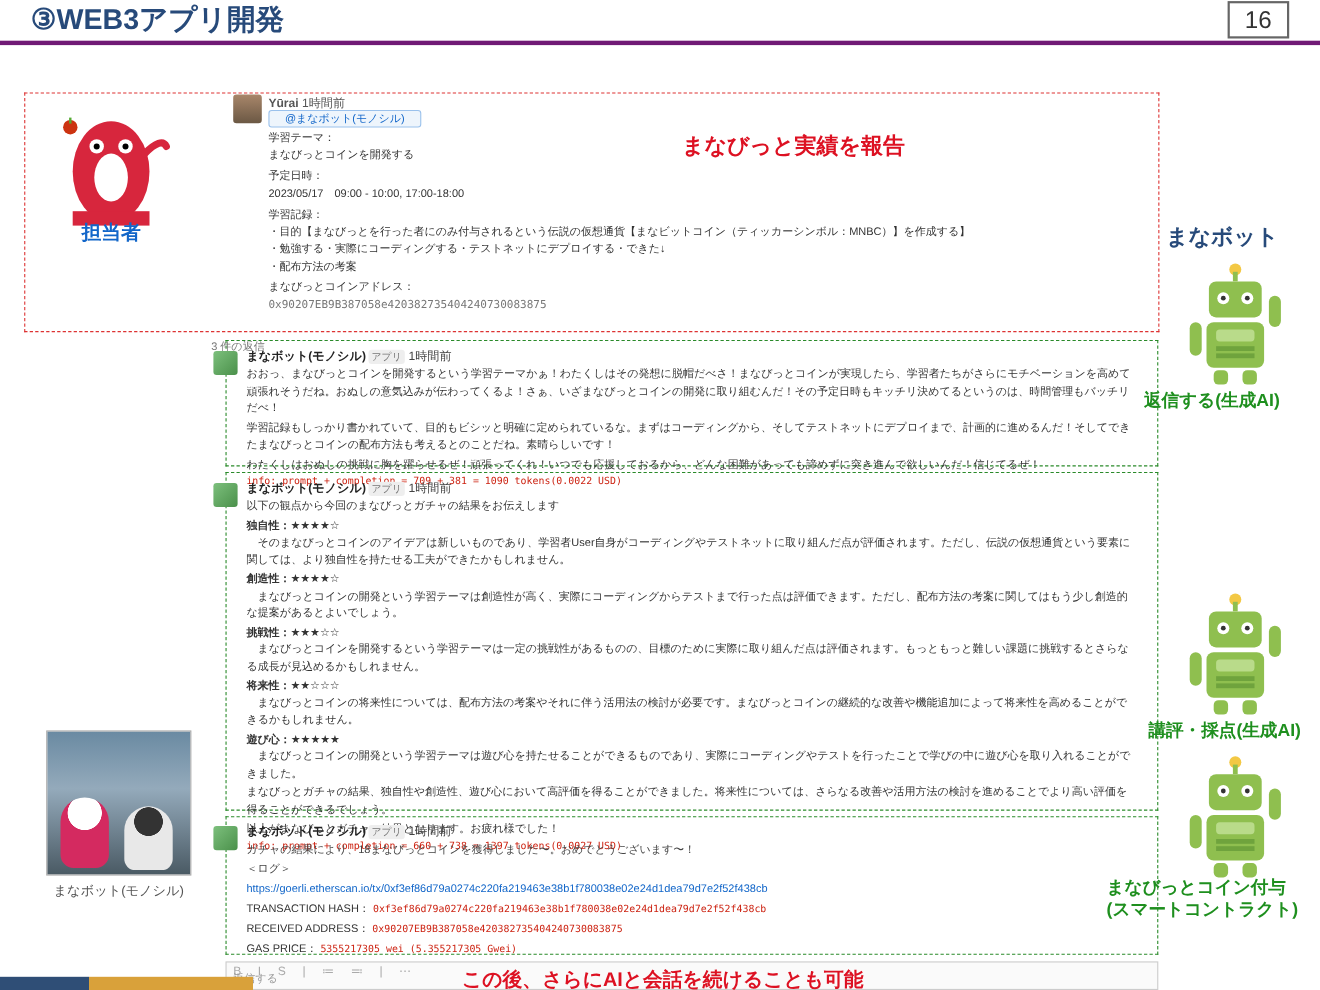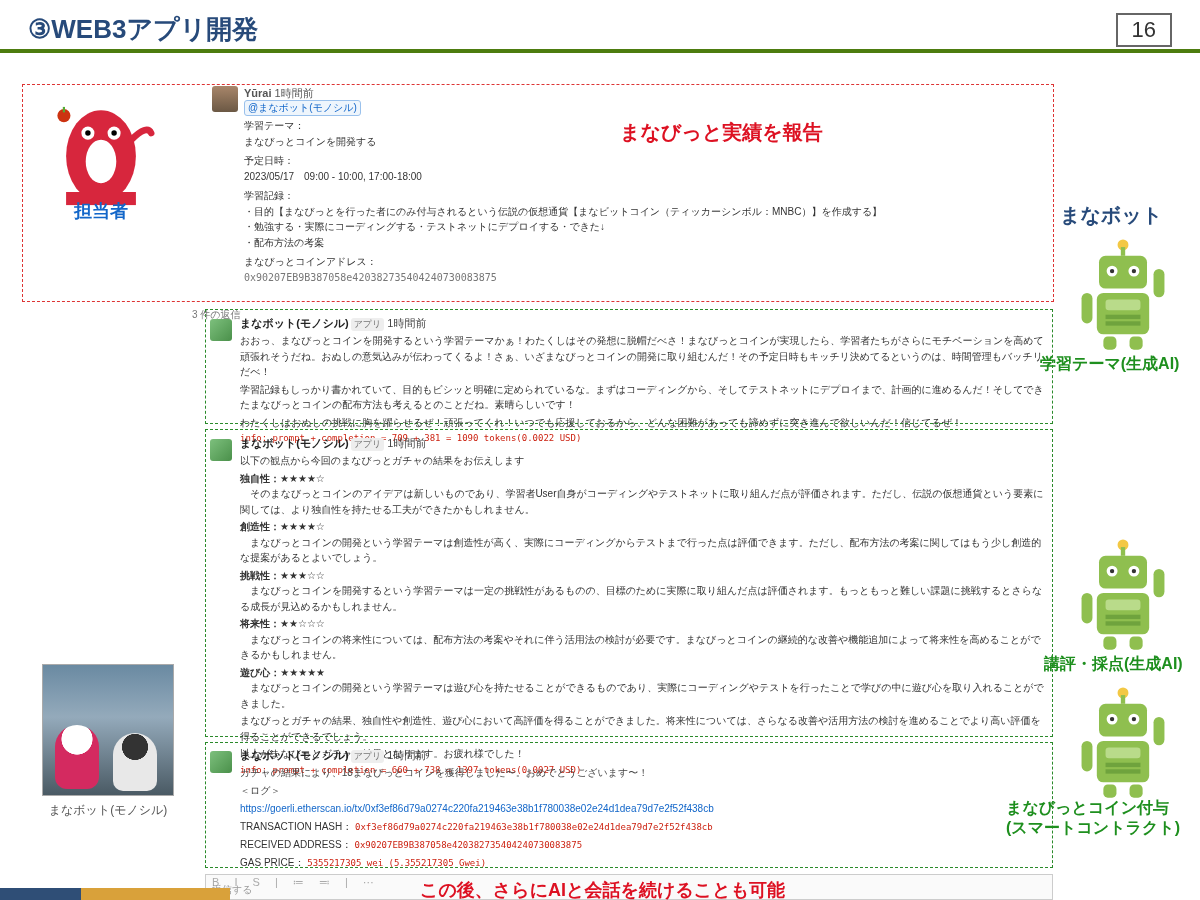--- a/index.html
+++ b/index.html
@@ -1,49 +1,49 @@
 <!DOCTYPE html>
 <html><head>
 <meta charset="utf-8">
 <style>
   * { box-sizing: border-box; margin: 0; padding: 0; }
   body { width: 1200px; height: 900px; font-family: "Hiragino Sans", Meiryo, sans-serif; background: #fff; position: relative; overflow: hidden; font-size: 12px; }
 
-  .slide-title-bar { border-bottom: 4px solid #4d7c0f; padding: 12px 28px 2px 28px; display: flex; justify-content: space-between; align-items: center; }
+  .slide-title-bar { border-bottom: 4px solid #701a75; padding: 0 28px 2px 28px; display: flex; justify-content: space-between; align-items: center; }
   .slide-title { color: #274a7a; font-weight: 700; font-size: 26px; }
   .page-num { border: 2px solid #666; padding: 2px 14px; font-size: 22px; color: #333; }
 
   .content { position: absolute; top: 54px; left: 0; right: 0; bottom: 0; }
 
   
   .dash { position: absolute; }
   .dash-red { border: 1px dashed #d33; }
   .dash-grn { border: 1px dashed #2a8a2a; }
 
   .box-post   { left: 22px;  top: 30px;  width: 1032px; height: 218px; }
   .box-c1     { left: 205px; top: 255px; width: 848px;  height: 115px; }
   .box-c2     { left: 205px; top: 375px; width: 848px;  height: 308px; }
   .box-c3     { left: 205px; top: 688px; width: 848px;  height: 126px; }
 
   
   .post-avatar { position: absolute; left: 212px; top: 32px; width: 26px; height: 26px; background: linear-gradient(#a8866a,#6b5844); border-radius: 3px; }
   .post-head   { position: absolute; left: 244px; top: 32px; font-size: 11px; color: #555; }
-  .mention     { position: absolute; left: 244px; top: 46px; font-size: 10px; color: #1266c9; border: 1px solid #9ac1ec; border-radius: 3px; padding: 0 3px; background: #eef5fc; }
+  .mention     { position: absolute; left: 244px; top: 46px; font-size: 10px; color: #1266c9; border: 1px solid #9ac1ec; border-radius: 3px; padding: 0 14px; background: #eef5fc; }
   .post-body   { position: absolute; left: 244px; top: 64px; width: 760px; font-size: 10px; color: #333; line-height: 1.55; }
   .post-body p { margin-bottom: 4px; }
   .addr        { color: #777; font-family: monospace; }
 
   .annot { position: absolute; font-weight: 700; }
   .annot-red { color: #d12; font-size: 20px; }
   .annot-grn { color: #1e8f1e; font-size: 16px; }
 
   .replies-head { position: absolute; left: 192px; top: 254px; font-size: 10px; color: #777; text-align: right; }
 
   
-  .reply { position: absolute; left: 240px; width: 806px; }
+  .reply { position: absolute; left: 224px; width: 806px; }
   .r-av { position: absolute; left: -30px; top: 3px; width: 22px; height: 22px; background: linear-gradient(135deg,#7dc07d,#4a904a); border-radius: 3px; }
   .r-head { font-size: 11px; color: #444; }
   .r-head b { color: #222; }
   .r-tag { display:inline-block; font-size:9px; color:#777; background:#eee; border-radius:3px; padding:0 3px; margin-left:2px; }
   .r-body { font-size: 10px; color: #333; line-height: 1.55; }
   .r-body p { margin: 2px 0; }
   .tok { color:#c21; font-size:9px; font-family:monospace; }
   .stars { color:#333; }
   .cat { font-weight:600; }
   .link { color:#1266c9; }
@@ -192,21 +192,21 @@
         <rect x="26" y="54" width="48" height="38" rx="6" fill="#8fbf4f"></rect>
         <rect x="34" y="60" width="32" height="10" rx="3" fill="#b9db8a"></rect>
         <rect x="34" y="74" width="32" height="4" fill="#6fa33d"></rect>
         <rect x="34" y="80" width="32" height="4" fill="#6fa33d"></rect>
         <rect x="12" y="54" width="10" height="28" rx="5" fill="#8fbf4f"></rect>
         <rect x="78" y="32" width="10" height="26" rx="5" fill="#8fbf4f"></rect>
         <rect x="32" y="94" width="12" height="12" rx="4" fill="#8fbf4f"></rect>
         <rect x="56" y="94" width="12" height="12" rx="4" fill="#8fbf4f"></rect>
       </svg>
   </div>
-  <span class="annot annot-grn" style="left:1040px; top:300px;">学習テーマ(生成AI)</span>
+  <span class="annot annot-grn" style="left:1040px; top:300px;">返信する(生成AI)</span>
 
   <div class="robot" style="left:1068px; top:480px;">
     <svg viewBox="0 0 100 110">
         <circle cx="50" cy="10" r="5" fill="#f3c844"></circle>
         <rect x="48" y="12" width="4" height="8" fill="#8fbf4f"></rect>
         <rect x="28" y="20" width="44" height="30" rx="6" fill="#8fbf4f"></rect>
         <circle cx="40" cy="34" r="5" fill="#fff"></circle>
         <circle cx="60" cy="34" r="5" fill="#fff"></circle>
         <circle cx="40" cy="34" r="2" fill="#333"></circle>
         <circle cx="60" cy="34" r="2" fill="#333"></circle>

